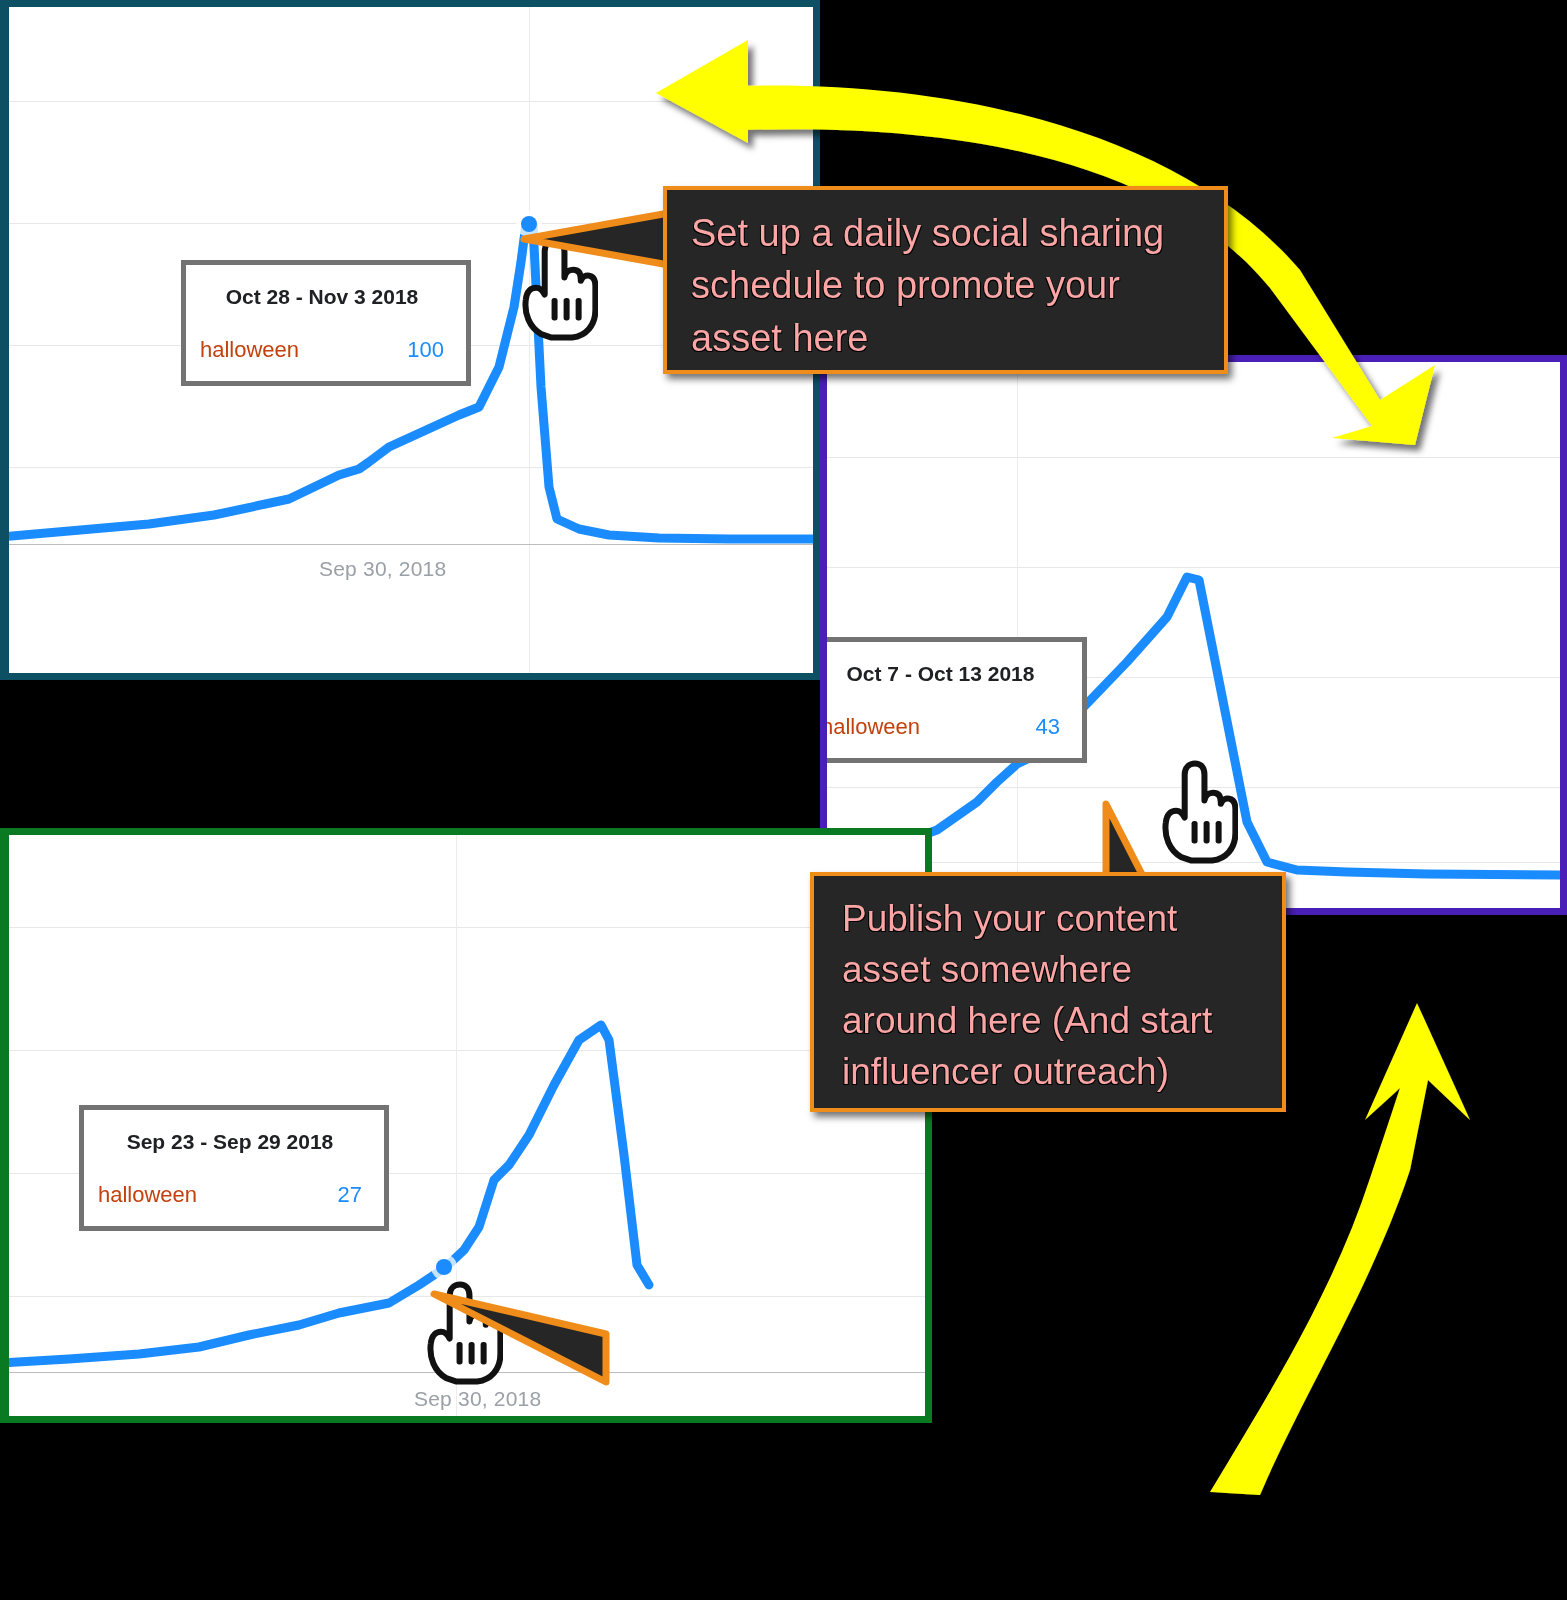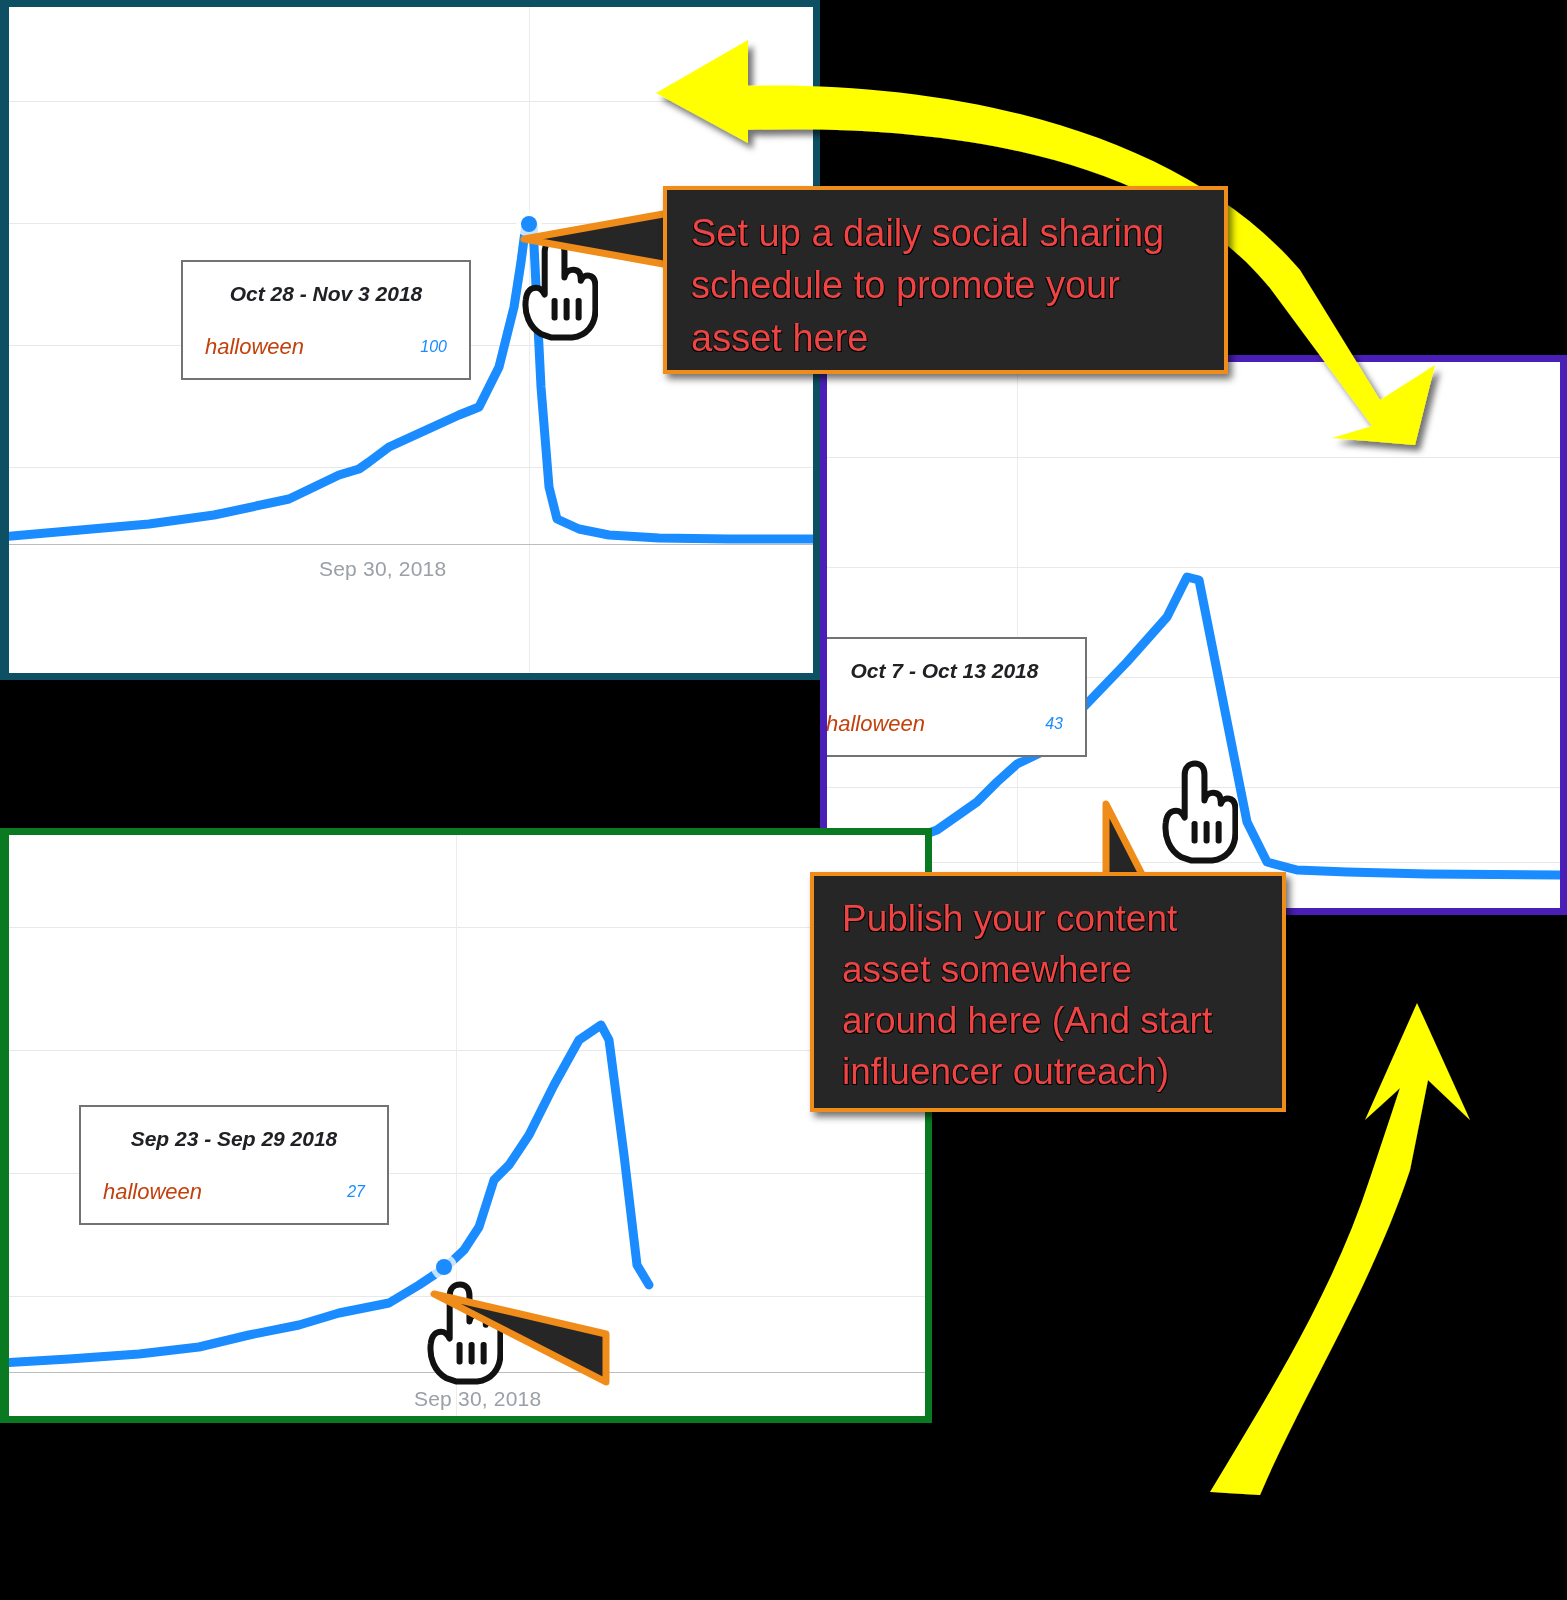--- a/index.html
+++ b/index.html
@@ -14,43 +14,42 @@
   .panel .plot{position:absolute;left:0;top:0;width:100%;height:100%;}
   .gridline{position:absolute;left:0;right:0;height:1px;background:#e8e8e8;}
   .vgrid{position:absolute;top:0;bottom:0;width:1px;background:#ececec;}
   .axisline{position:absolute;left:0;right:0;height:1px;background:#bdbdbd;}
   .xlabel{
     position:absolute;color:#9aa0a6;font-size:21px;letter-spacing:.2px;white-space:nowrap;
   }
 
   
   .tt{
-    position:absolute;background:#fff;border:2px solid #737373;box-sizing:border-box;
-    padding:20px 22px 18px 22px;
-    font-style:italic;
+    position:absolute;background:#fff;border:5px solid #737373;box-sizing:border-box;
+    padding:20px 22px 18px 14px;
   }
   .tt-title{font-size:21px;font-weight:bold;color:#202124;text-align:center;white-space:nowrap;}
   .tt-row{display:flex;justify-content:space-between;align-items:center;margin-top:28px;}
   .tt-term{font-size:22px;color:#c2410c;}
-  .tt-val{font-size:16px;color:#1a8cff;margin-left:46px;}
+  .tt-val{font-size:22px;color:#1a8cff;margin-left:46px;}
 
   
   .dot{position:absolute;width:16px;height:16px;border-radius:50%;background:#1a8cff;
        box-shadow:0 0 0 5px rgba(255,255,255,.75);}
 
   
   .hand{position:absolute;width:86px;height:110px;}
 
   
   .callout{
     position:absolute;background:#262626;border:4px solid #f08c1a;box-sizing:border-box;
     box-shadow:4px 5px 7px rgba(0,0,0,.55);
   }
   .callout p{
-    margin:0;color:#ef4444;font-size:37px;line-height:1.38;
+    margin:0;color:#fca5a5;font-size:37px;line-height:1.38;
     text-shadow:1px 1px 0 #000,-1px 1px 0 #000;
     font-family:"Liberation Sans", sans-serif;
   }
   .callout.c1 p{font-size:38px;}
   .callout.c3 p{text-align:center;}
 
   
   .arrow-svg{position:absolute;pointer-events:none;}
 </style>
 </head>

